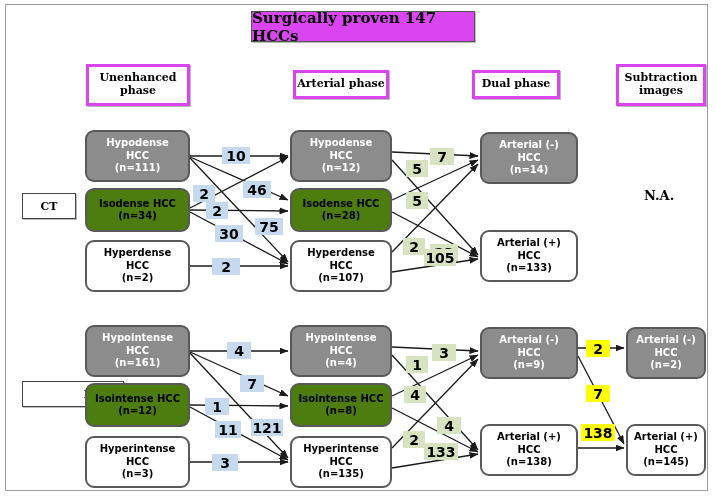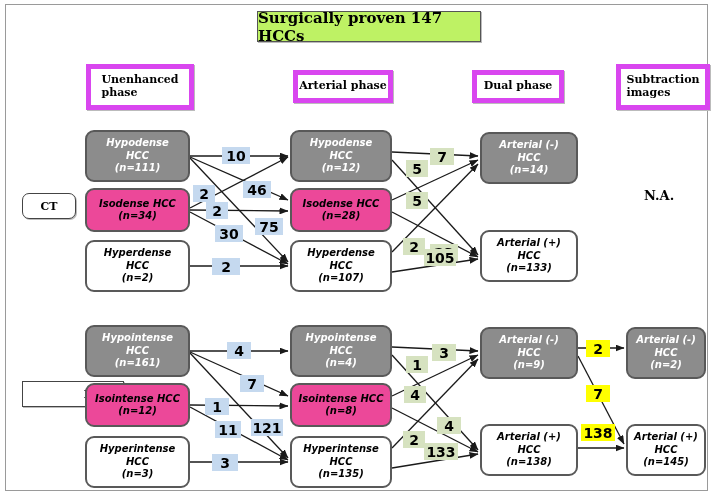--- a/index.html
+++ b/index.html
@@ -1,37 +1,37 @@
 <!DOCTYPE html>
 <html><head>
 <meta charset="utf-8">
 <style>
   html,body{margin:0;padding:0;background:#ffffff;}
   body{font-family:"DejaVu Sans","Liberation Sans",sans-serif;}
   #page{position:relative;width:714px;height:496px;overflow:hidden;background:#fff;}
   #frame{position:absolute;left:5px;top:4px;width:703px;height:487px;border:1px solid #9a9a9a;box-sizing:border-box;}
 
-  .title-box{position:absolute;left:257px;top:11px;width:222px;height:29px;
-    border:1px solid #555;background:#bef264;display:flex;align-items:center;justify-content:center;
+  .title-box{position:absolute;left:251px;top:11px;width:222px;height:29px;
+    border:1px solid #555;background:#d946ef;display:flex;align-items:center;justify-content:center;
     font-family:"DejaVu Serif","Liberation Serif",serif;font-weight:bold;font-size:15px;color:#000;
     box-shadow:1px 1px 0 #bbb;}
 
-  .hdr{position:absolute;border:5px solid #d946ef;background:#fff;display:flex;align-items:center;
-    justify-content:center;text-align:left;font-family:"DejaVu Serif","Liberation Serif",serif;
+  .hdr{position:absolute;border:3px solid #d946ef;background:#fff;display:flex;align-items:center;
+    justify-content:center;text-align:center;font-family:"DejaVu Serif","Liberation Serif",serif;
     font-weight:bold;font-size:11px;line-height:1.15;color:#000;box-shadow:1px 1px 0 #bbb;}
 
   .rowlab{position:absolute;border:1px solid #444;background:#fff;display:flex;align-items:center;
     justify-content:center;font-family:"DejaVu Serif","Liberation Serif",serif;font-weight:bold;
     font-size:11px;color:#000;box-shadow:1px 1px 0 #bbb;}
 
   .node{position:absolute;border:2px solid #4d4d4d;border-radius:9px;display:flex;flex-direction:column;
     align-items:center;justify-content:center;text-align:center;font-size:10px;line-height:1.25;
-    font-weight:bold;box-sizing:border-box;font-style:italic;}
+    font-weight:bold;box-sizing:border-box;}
   .node.dark{background:#8c8c8c;color:#ffffff;border-color:#595959;}
-  .node.light{background:#ec4899;color:#000000;border-color:#595959;}
+  .node.light{background:#4d7c0f;color:#000000;border-color:#595959;}
   .node.white{background:#ffffff;color:#000000;border-color:#595959;}
   .node .l2{display:block;}
 
   .na{position:absolute;font-family:"DejaVu Serif","Liberation Serif",serif;font-weight:bold;
     font-size:13px;color:#000000;}
 
   .lbl{position:absolute;display:flex;align-items:center;justify-content:center;
     font-size:14px;font-weight:bold;color:#000;box-sizing:border-box;height:17px;}
   .lbl.blue{background:#c5d9ef;}
   .lbl.green{background:#d6e2c0;}
@@ -98,21 +98,21 @@
     <span>Dual phase</span>
   </div>
   <div class="hdr" style="left:293px;top:70px;width:90px;height:23px;">
     <span>Arterial phase</span>
   </div>
   <div class="hdr" style="left:616px;top:64px;width:84px;height:36px;">
     <div><span>Subtraction</span><br>
     <span>images</span></div>
   </div>
 
-  <div class="rowlab" style="left:22px;top:193px;width:52px;height:24px;border-radius:7px;">
+  <div class="rowlab" style="left:22px;top:193px;width:52px;height:24px;">
     <span>CT</span>
   </div>
   <div class="rowlab" style="left:22px;top:381px;width:52px;height:24px;padding-left:48px;">
     <span>MRI</span>
   </div>
 
   <div class="node dark" style="left:85px;top:130px;width:105px;height:52px;">
     <span>Hypodense</span>
     <span class="l2">HCC</span>
     <span>(n=111)</span>

